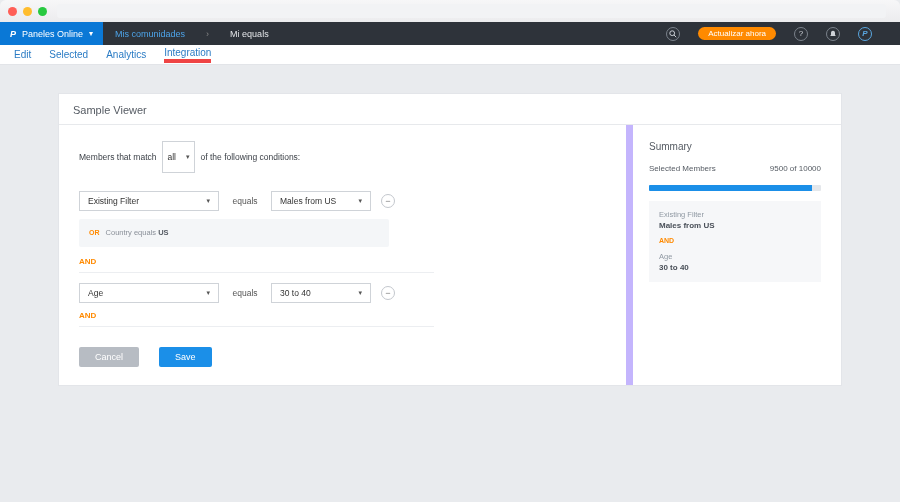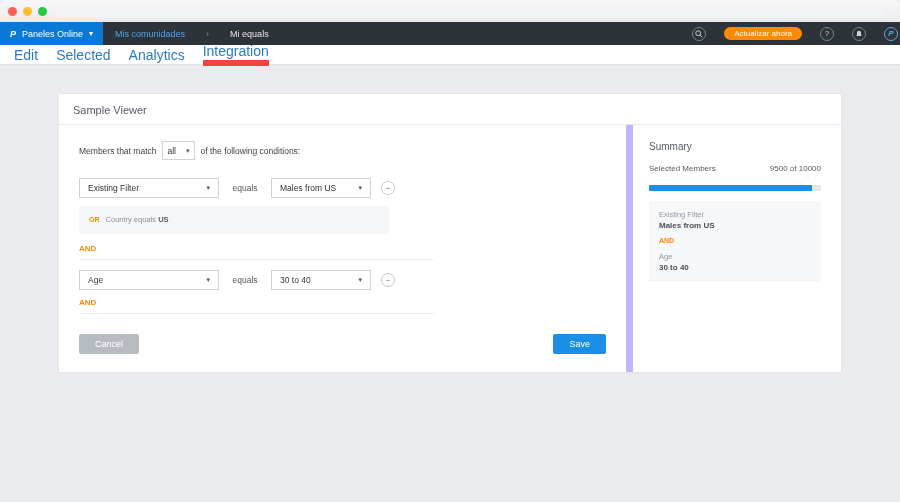--- a/index.html
+++ b/index.html
@@ -13,56 +13,56 @@
   .url-bar { flex: 1; height: 14px; margin-left: 10px; margin-right: 6px; background: #f2f3f5; border-radius: 3px; }
 
   .topnav { height: 23px; background: #2e333a; display: flex; align-items: center; color: #cfd3d8; font-size: 9px; }
   .brand-block { background: #0a78d6; color: #fff; height: 100%; display: flex; align-items: center; padding: 0 10px; gap: 6px; }
   .brand-block .p-logo { font-weight: 700; font-style: italic; }
   .chev { font-size: 8px; }
   .crumbs { display: flex; align-items: center; gap: 21px; padding-left: 12px; }
   .crumbs .link { color: #4da3e8; }
   .crumbs .sep { color: #888; }
   .crumbs .cur { color: #e3e5e8; }
-  .topnav .right { margin-left: auto; display: flex; align-items: center; gap: 18px; padding-right: 2px; }
+  .topnav .right { margin-left: auto; display: flex; align-items: center; gap: 18px; padding-right: 28px; }
   .circ-icon { width: 14px; height: 14px; border: 1px solid #7b828b; border-radius: 50%; display: flex; align-items: center; justify-content: center; color: #cfd3d8; font-size: 8px; }
   .pill-orange { background: #ff8a00; color: #fff; border-radius: 10px; padding: 2px 10px; font-size: 8px; }
 
-  .subnav { height: 20px; background: #fff; display: flex; align-items: center; gap: 18px; padding: 0 14px; font-size: 14px; color: #2a7bc4; border-bottom: 1px solid #e2e4e8; }
+  .subnav { height: 20px; background: #fff; display: flex; align-items: center; gap: 18px; padding: 0 14px; font-size: 10px; color: #2a7bc4; border-bottom: 1px solid #e2e4e8; }
   .subnav .tab { cursor: pointer; }
-  .subnav .tab.active { color: #2a7bc4; border-bottom: 6px solid #ef4444; padding-bottom: 1px; }
+  .subnav .tab.active { color: #2a7bc4; border-bottom: 4px solid #ef4444; padding-bottom: 1px; }
 
   .workspace { padding: 28px 58px 18px 58px; }
   .panel { background: #fff; border: 1px solid #e3e5e9; width: 100%; }
   .panel-header { padding: 10px 14px 8px 14px; border-bottom: 1px solid #e7e9ec; font-size: 11px; color: #555b63; }
   .panel-body { display: flex; }
   .left-col { flex: 1; padding: 16px 20px 18px 20px; }
   .right-col { width: 215px; border-left: 7px solid #c4b5fd; padding: 16px 20px 18px 16px; }
 
   .filter-title { font-size: 10px; font-weight: 700; color: #3a3f46; margin-bottom: 14px; }
   .match-row { font-size: 8.5px; color: #3a3f46; display: flex; align-items: center; gap: 6px; margin-bottom: 18px; }
-  .mini-select { border: 1px solid #cfd3d8; height: 19px; display: inline-flex; align-items: center; padding: 0 4px; gap: 10px; font-size: 8.5px; color: #333; }
+  .mini-select { border: 1px solid #cfd3d8; height: 32px; display: inline-flex; align-items: center; padding: 0 4px; gap: 10px; font-size: 8.5px; color: #333; }
   .mini-select .arw { font-size: 7px; color: #555; }
 
   .cond-row { display: flex; align-items: center; gap: 10px; margin-bottom: 8px; }
   .select-box { border: 1px solid #cfd3d8; height: 20px; display: flex; align-items: center; justify-content: space-between; padding: 0 8px; font-size: 8.5px; color: #333; background: #fff; }
   .select-box .arw { font-size: 7px; color: #555; }
   .w-field { width: 140px; }
   .w-val { width: 100px; }
   .op-label { font-size: 8.5px; color: #555; width: 32px; text-align: center; }
   .del-btn { width: 14px; height: 14px; border: 1px solid #c3c7cd; border-radius: 50%; display: flex; align-items: center; justify-content: center; color: #777; font-size: 9px; line-height: 1; }
 
   .sub-filter-box { background: #f4f6f8; border-radius: 2px; padding: 8px 10px; width: 310px; margin: 4px 0 10px 0; font-size: 7.5px; color: #8a9099; line-height: 1.6; }
   .sub-filter-box strong { color: #555b63; font-weight: 700; }
   .or-pill { color: #ff8a00; font-weight: 700; margin-right: 4px; font-size: 7px; }
 
   .divider-word { font-size: 8px; color: #ff8a00; font-weight: 700; margin: 6px 0 6px 0; }
   .divider-line { height: 0; border-top: 1px solid #eceef1; margin-bottom: 10px; width: 355px; }
 
-  .btn-row { display: flex; gap: 20px; margin-top: 20px; justify-content: space-between; }
+  .btn-row { display: flex; gap: 20px; margin-top: 20px; }
   .btn { height: 20px; display: inline-flex; align-items: center; justify-content: center; padding: 0 16px; font-size: 9px; border-radius: 2px; }
   .btn.cancel { background: #b7bcc3; color: #fff; }
   .btn.save { background: #1b8fe8; color: #fff; }
 
   .summary-title { font-size: 10px; color: #555b63; margin-bottom: 12px; }
   .members-row { display: flex; justify-content: space-between; font-size: 8px; color: #555b63; margin-bottom: 12px; }
   .progress { height: 6px; background: #e4e7eb; border-radius: 1px; overflow: hidden; margin-bottom: 10px; }
   .progress .bar { height: 100%; background: #1b8fe8; width: 95%; }
   .summary-card { background: #f6f7f9; padding: 8px 10px; font-size: 7.5px; color: #9099a3; line-height: 1.5; }
   .summary-card .val { color: #4a5059; font-weight: 700; font-size: 8px; }

